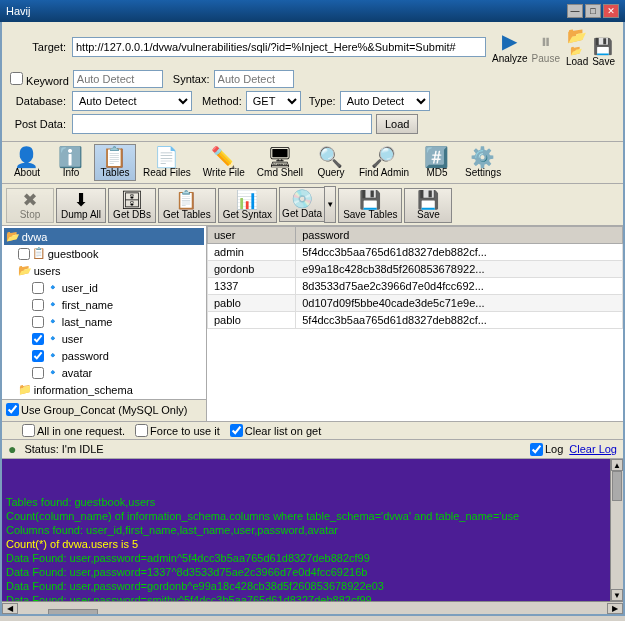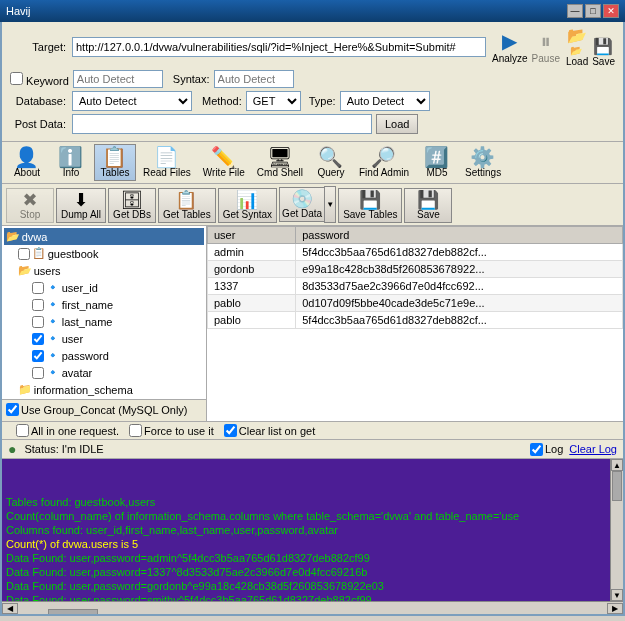--- a/index.html
+++ b/index.html
@@ -241,21 +241,21 @@
       overflow: hidden;
       max-width: 200px;
       white-space: nowrap;
     }
     .data-table tr:nth-child(even) { background: #f5f5f5; }
 
     
     .options-row {
       display: flex;
       align-items: center;
-      padding: 2px 14px;
+      padding: 2px 20px;
       background: #ece9d8;
       border-bottom: 1px solid #aaa;
       gap: 10px;
     }
     .opt-checkbox { display: flex; align-items: center; gap: 2px; font-size: 11px; }
 
     
     .status-bar {
       display: flex;
       align-items: center;

